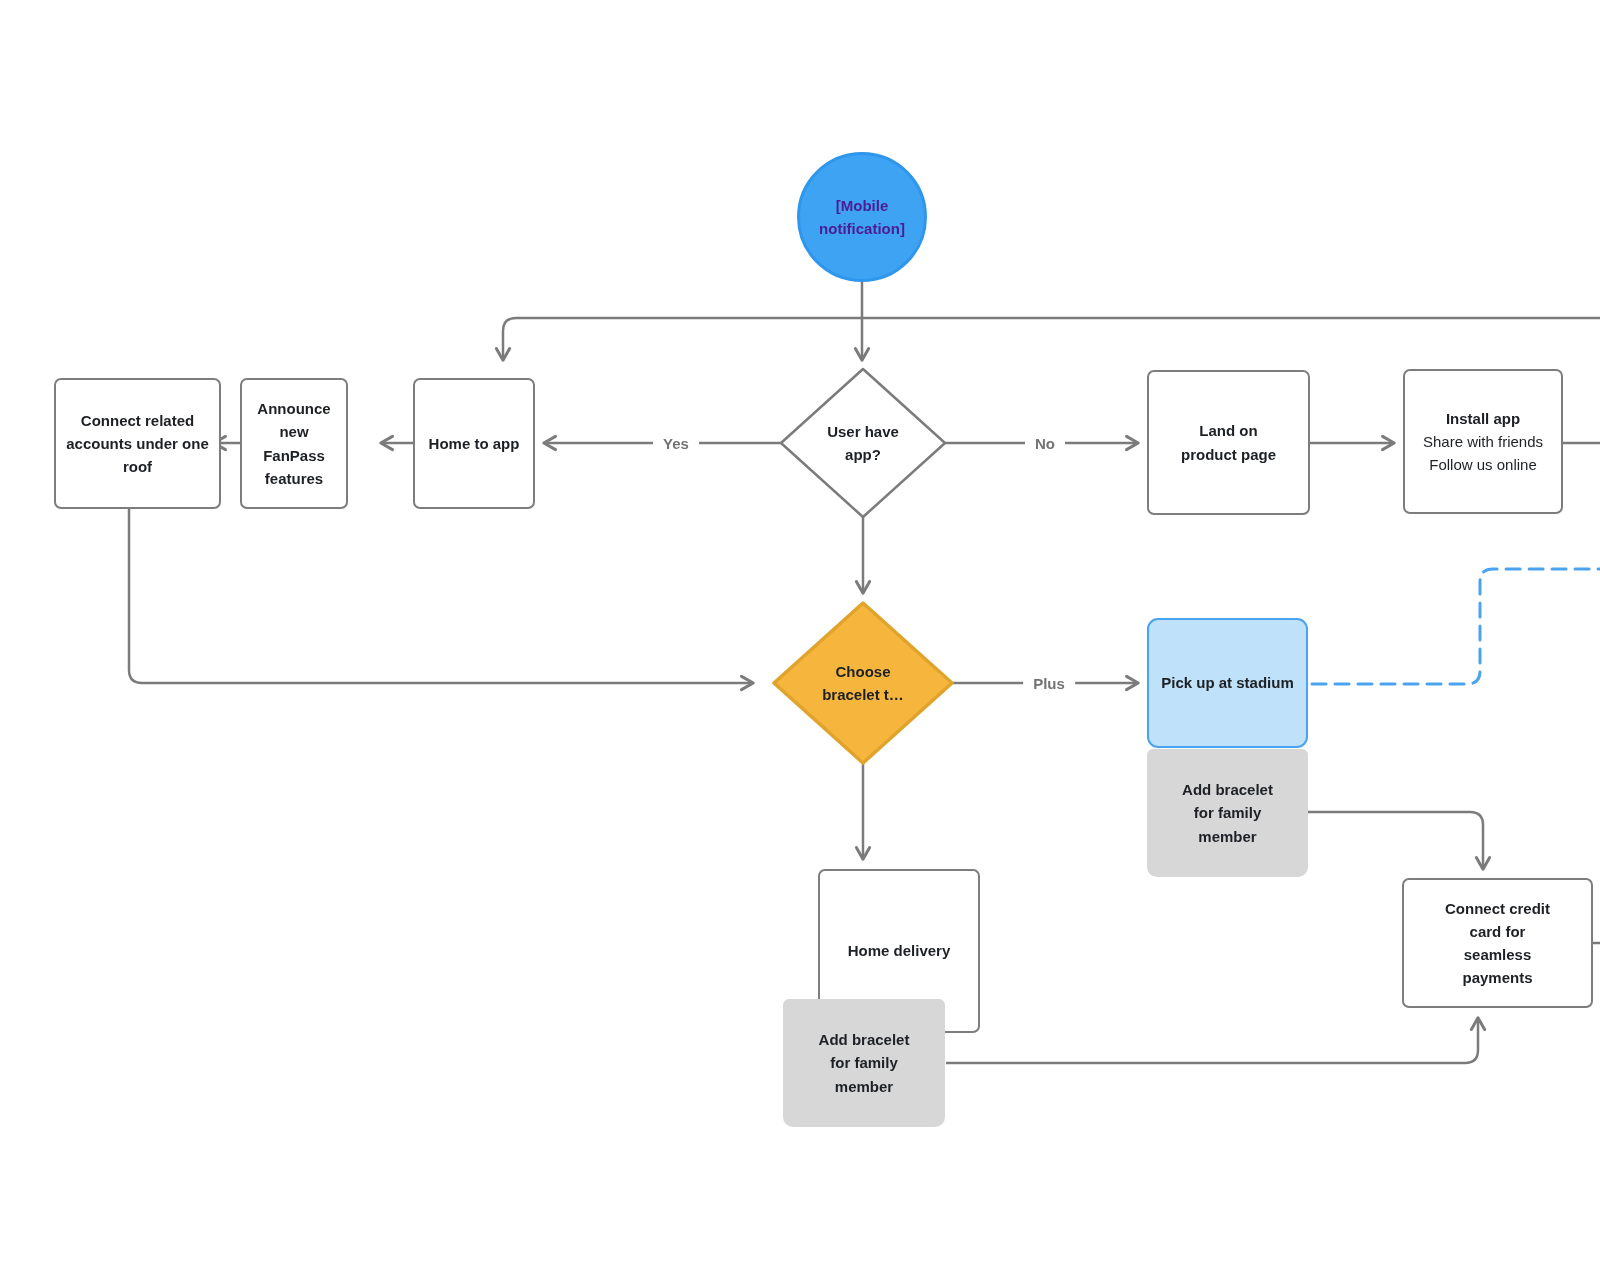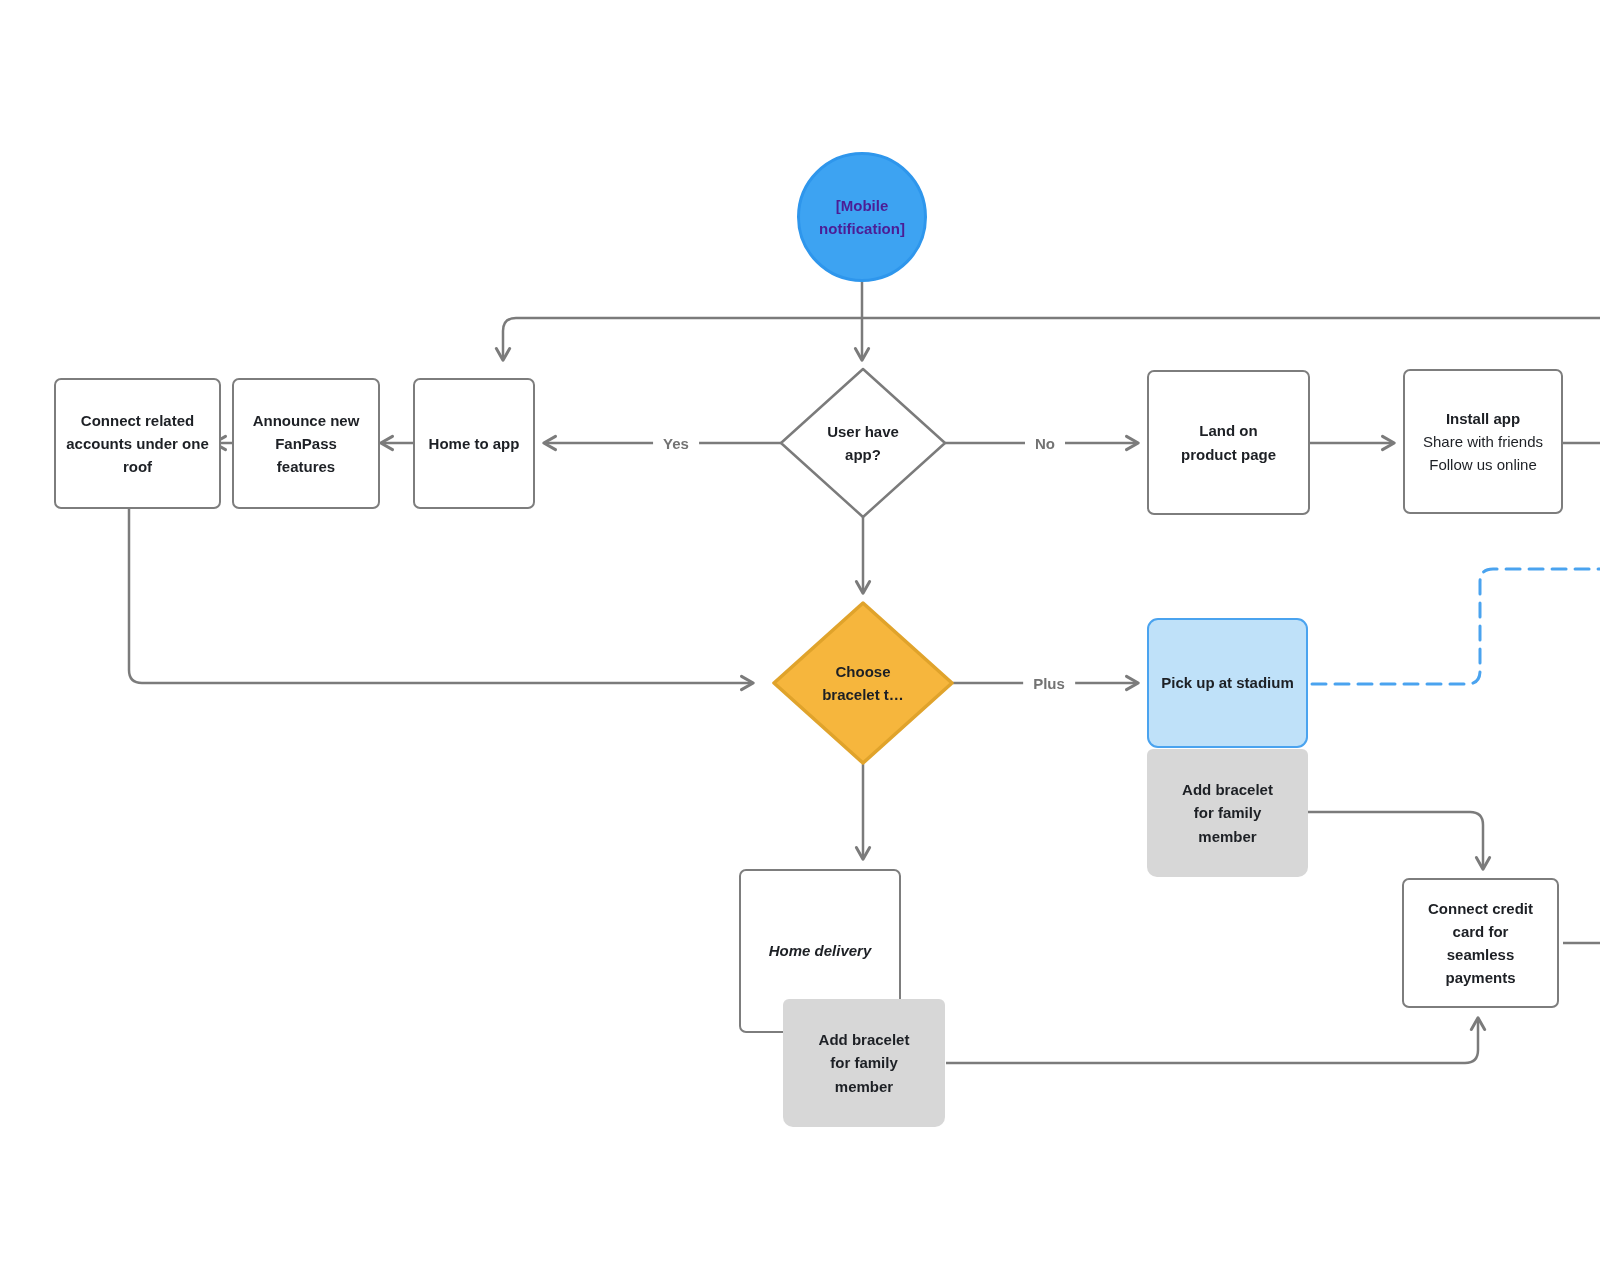--- a/index.html
+++ b/index.html
@@ -109,21 +109,21 @@
     <svg viewBox="0 0 168 152" preserveAspectRatio="none">
       <polygon points="84,2 166,76 84,150 2,76" fill="#ffffff" stroke="#7b7b7b" stroke-width="2.5" stroke-linejoin="round" vector-effect="non-scaling-stroke"></polygon>
     </svg>
     <span class="lbl w100">User have app?</span>
   </div>
 
   <div class="node box" style="left:413px; top:378px; width:122px; height:131px;">
     <span class="lbl">Home to app</span>
   </div>
 
-  <div class="node box" style="left:232px; top:378px; width:148px; height:131px;">
+  <div class="node box" style="left:240px; top:378px; width:108px; height:131px;">
     <span class="lbl">Announce new FanPass features</span>
   </div>
 
   <div class="node box" style="left:54px; top:378px; width:167px; height:131px;">
     <span class="lbl">Connect related accounts under one roof</span>
   </div>
 
   <div class="node box" style="left:1147px; top:370px; width:163px; height:145px;">
     <span class="lbl w104">Land on product page</span>
   </div>
@@ -142,29 +142,29 @@
   </div>
 
   <div class="node pickup" style="left:1147px; top:618px; width:161px; height:130px;">
     <span class="lbl">Pick up at stadium</span>
   </div>
 
   <div class="node grayblock" style="left:1147px; top:749px; width:161px; height:128px;">
     <span class="lbl w104">Add bracelet for family member</span>
   </div>
 
-  <div class="node box" style="left:739px; top:869px; width:162px; height:164px;font-style:italic;">
+  <div class="node box" style="left:818px; top:869px; width:162px; height:164px;">
     <span class="lbl">Home delivery</span>
   </div>
 
   <div class="node grayblock" style="left:783px; top:999px; width:162px; height:128px;">
     <span class="lbl w104">Add bracelet for family member</span>
   </div>
 
-  <div class="node box" style="left:1402px; top:878px; width:157px; height:130px;">
+  <div class="node box" style="left:1402px; top:878px; width:191px; height:130px;">
     <span class="lbl w104">Connect credit card for seamless payments</span>
   </div>
 
   <div class="edge-label" style="left:676px; top:443px;">Yes</div>
   <div class="edge-label" style="left:1045px; top:443px;">No</div>
   <div class="edge-label" style="left:1049px; top:683px;">Plus</div>
 
 </div>
 
 </body></html>

